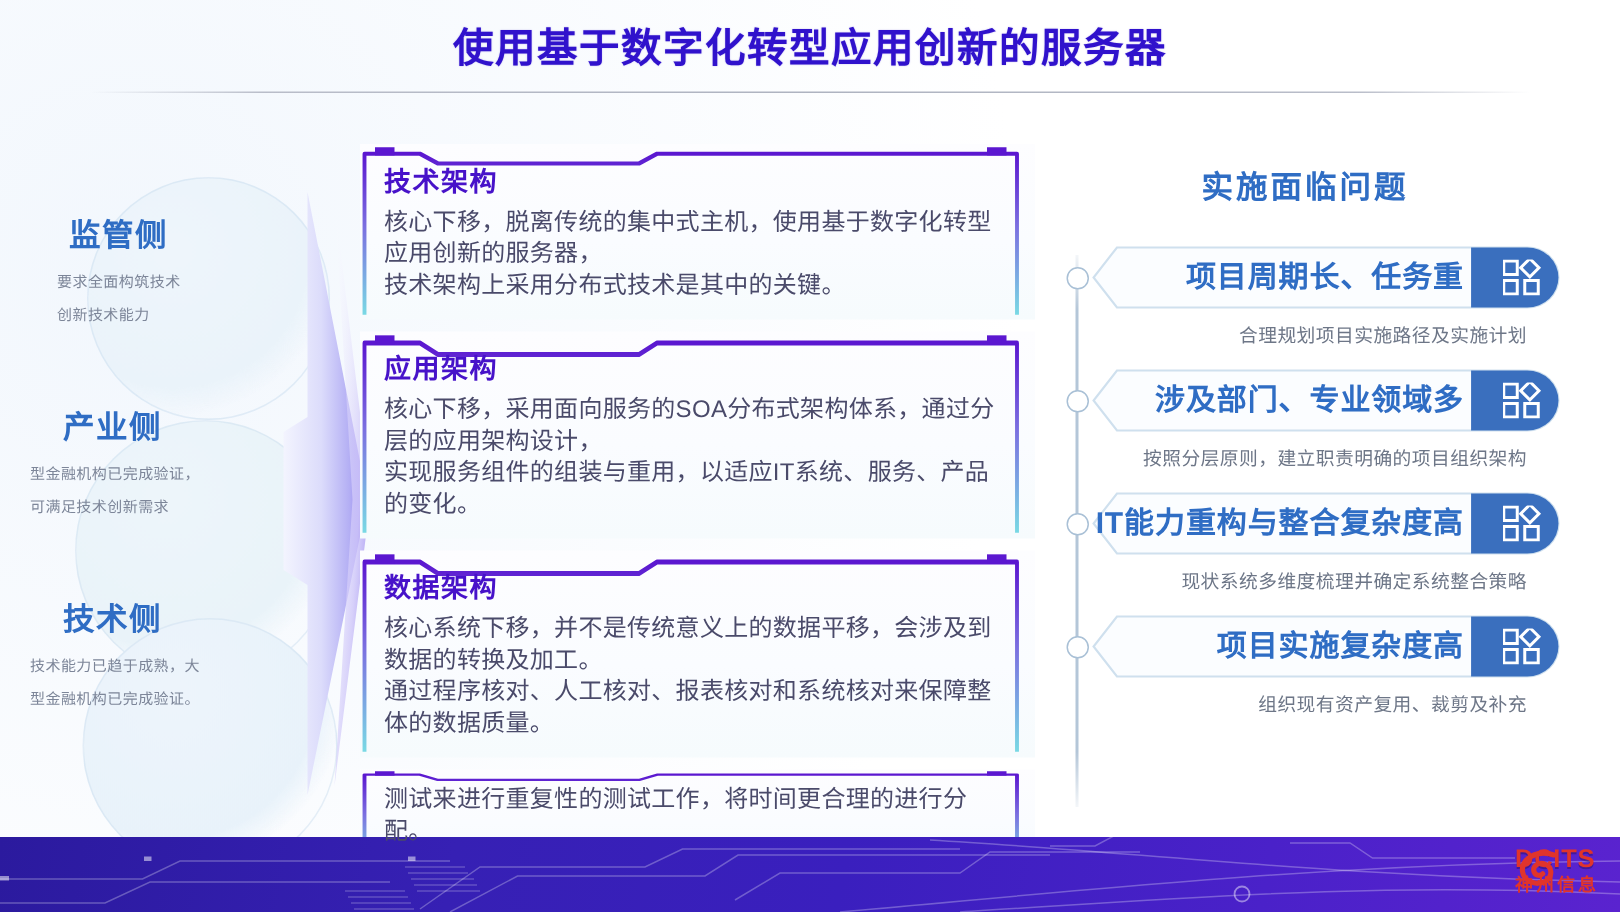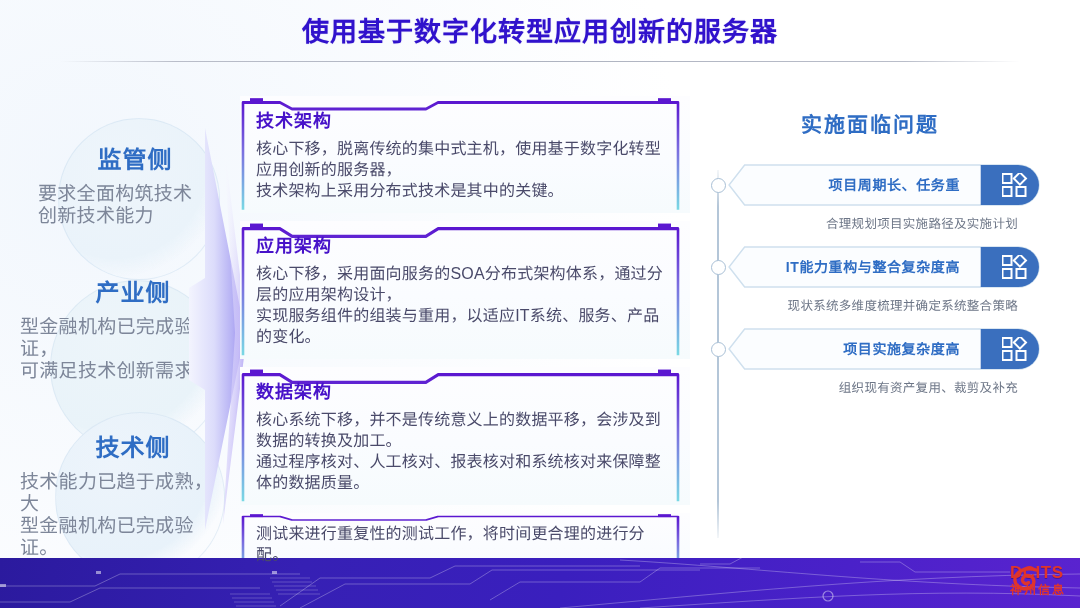--- a/index.html
+++ b/index.html
@@ -36,26 +36,25 @@
     border:1px solid rgba(206,224,240,.5);}
   .blob.b3{left:55px;top:412px;width:168px;height:168px;
     background:radial-gradient(circle at 35% 30%, #edf4fb 0%, #e8f2fa 60%, rgba(232,242,250,0) 72%);
     border:1px solid rgba(206,224,240,.5);}
 
   
   .left-col{position:absolute;left:14px;top:140px;width:210px;}
   .lc-block{margin-bottom:46px;}
   .lc-block:last-child{margin-bottom:0;}
   .lc-head{
-    font-size:24px;font-weight:bold;color:#2f6dc4;margin:0 0 8px 0;
+    font-size:21px;font-weight:bold;color:#2f6dc4;margin:0 0 8px 0;
     letter-spacing:1px;
-    text-align:center;
   }
   .lc-body{
-    font-size:19px;line-height:22px;color:#7d8699;letter-spacing:.3px;font-family:Liberation Serif, serif;
+    font-size:10px;line-height:22px;color:#7d8699;letter-spacing:.3px;font-family:Liberation Serif, serif;
   }
   .lc-block.b-1 .lc-head{margin-left:32px;}
   .lc-block.b-1 .lc-body{margin-left:24px;}
   .lc-block.b-2 .lc-head{margin-left:28px;}
   .lc-block.b-2 .lc-body{margin-left:6px;}
   .lc-block.b-3 .lc-head{margin-left:28px;}
   .lc-block.b-3 .lc-body{margin-left:6px;}
 
   
   .arrow-div{position:absolute;left:183px;top:128px;width:78px;height:402px;pointer-events:none;}
@@ -88,22 +87,22 @@
     background:linear-gradient(180deg,rgba(178,196,214,.15) 0%,#b4c6d8 10%,#b4c6d8 90%,rgba(178,196,214,.15) 100%);}
   .rc-item{position:relative;margin-bottom:14px;}
   .rc-item:last-child{margin-bottom:0;}
   .dot{
     position:absolute;left:11px;top:14px;width:13px;height:13px;border-radius:50%;
     background:#ffffff;border:1.6px solid #a9c0d6;z-index:3;
   }
   .pill-wrap{position:relative;margin-left:28px;height:42px;}
   .pill-bg{position:absolute;inset:0;}
   .pill-label{
-    position:absolute;right:80px;top:0;height:30px;line-height:42px;
-    font-size:14px;font-weight:bold;color:#2f6dc4;letter-spacing:.6px;
+    position:absolute;right:64px;top:0;height:30px;line-height:42px;
+    font-size:20px;font-weight:bold;color:#2f6dc4;letter-spacing:.6px;
     white-space:nowrap;z-index:3;
   }
   .pill-icon{
     position:absolute;right:12px;top:9px;width:26px;height:24px;z-index:3;
   }
   .rc-sub{
     margin:7px 22px 0 0;text-align:right;
     font-size:12.5px;color:#6d7687;letter-spacing:.3px;
   }
 
@@ -288,20 +287,39 @@
         <svg class="pill-icon" viewBox="0 0 26 24">
           <rect x="0.5" y="1" width="9" height="9" fill="none" stroke="#ffffff" stroke-width="2"></rect>
           <rect x="0.5" y="14" width="9" height="9" fill="none" stroke="#ffffff" stroke-width="2"></rect>
           <rect x="14.5" y="14" width="9" height="9" fill="none" stroke="#ffffff" stroke-width="2"></rect>
           <rect x="13.6" y="1.2" width="8.6" height="8.6" fill="none" stroke="#ffffff" stroke-width="2" transform="rotate(45 17.9 5.5)"></rect>
         </svg>
       </div>
       <div class="rc-sub">合理规划项目实施路径及实施计划</div>
     </div>
 
+    <div class="rc-item">
+      <div class="dot"></div>
+      <div class="pill-wrap">
+        <div class="pill-bg">
+          <svg viewBox="0 0 300 42" width="100%" height="100%" preserveAspectRatio="none">
+            <path d="M16 1 L279 1 A20 20 0 0 1 279 41 L16 41 L1 21 Z" fill="#fbfdff" stroke="#cfe0ee" stroke-width="1.4"></path>
+            <path d="M243 1 L279 1 A20 20 0 0 1 279 41 L243 41 Z" fill="#3a6fbe"></path>
+          </svg>
+        </div>
+        <div class="pill-label">涉及部门、专业领域多</div>
+        <svg class="pill-icon" viewBox="0 0 26 24">
+          <rect x="0.5" y="1" width="9" height="9" fill="none" stroke="#ffffff" stroke-width="2"></rect>
+          <rect x="0.5" y="14" width="9" height="9" fill="none" stroke="#ffffff" stroke-width="2"></rect>
+          <rect x="14.5" y="14" width="9" height="9" fill="none" stroke="#ffffff" stroke-width="2"></rect>
+          <rect x="13.6" y="1.2" width="8.6" height="8.6" fill="none" stroke="#ffffff" stroke-width="2" transform="rotate(45 17.9 5.5)"></rect>
+        </svg>
+      </div>
+      <div class="rc-sub">按照分层原则，建立职责明确的项目组织架构</div>
+    </div>
 
     <div class="rc-item">
       <div class="dot"></div>
       <div class="pill-wrap">
         <div class="pill-bg">
           <svg viewBox="0 0 300 42" width="100%" height="100%" preserveAspectRatio="none">
             <path d="M16 1 L279 1 A20 20 0 0 1 279 41 L16 41 L1 21 Z" fill="#fbfdff" stroke="#cfe0ee" stroke-width="1.4"></path>
             <path d="M243 1 L279 1 A20 20 0 0 1 279 41 L243 41 Z" fill="#3a6fbe"></path>
           </svg>
         </div>

